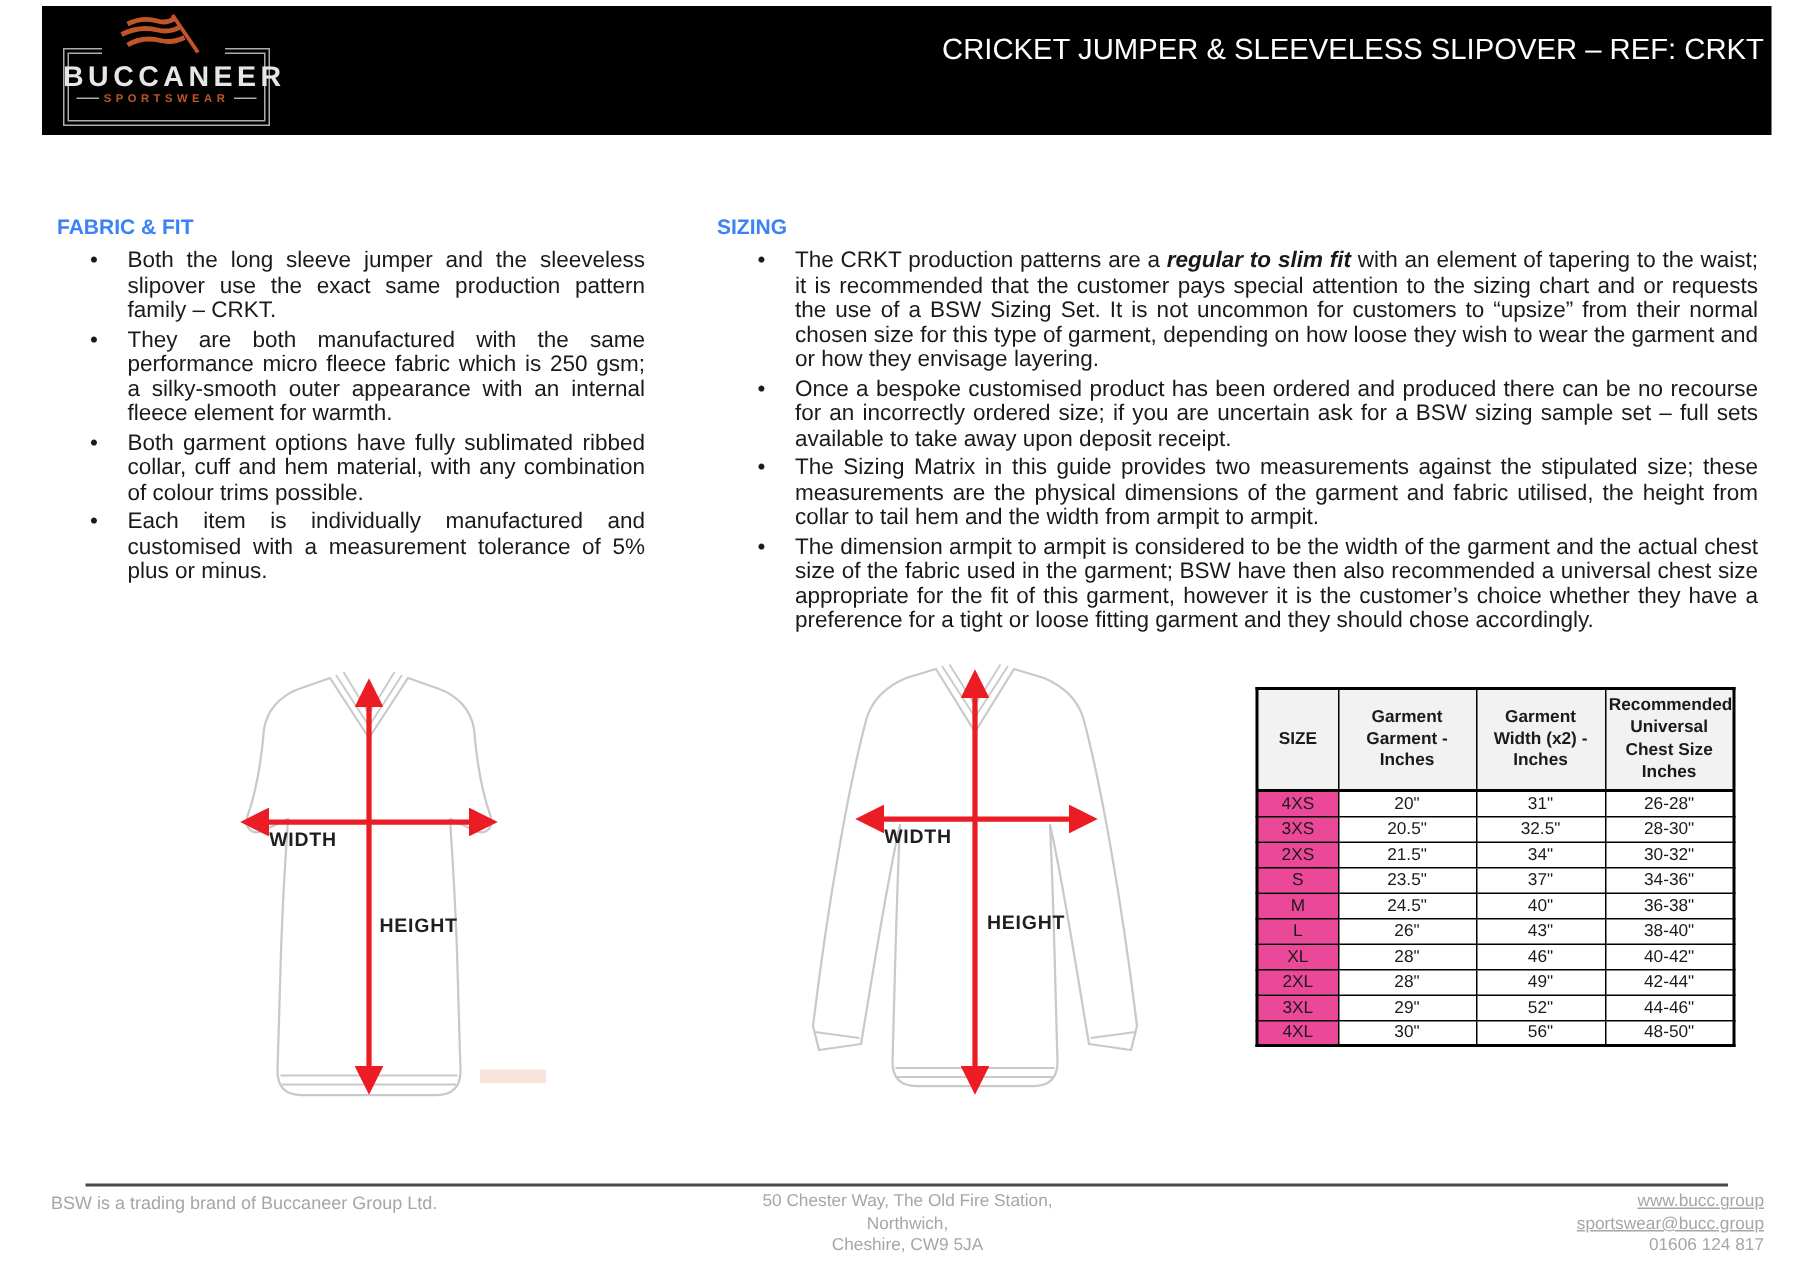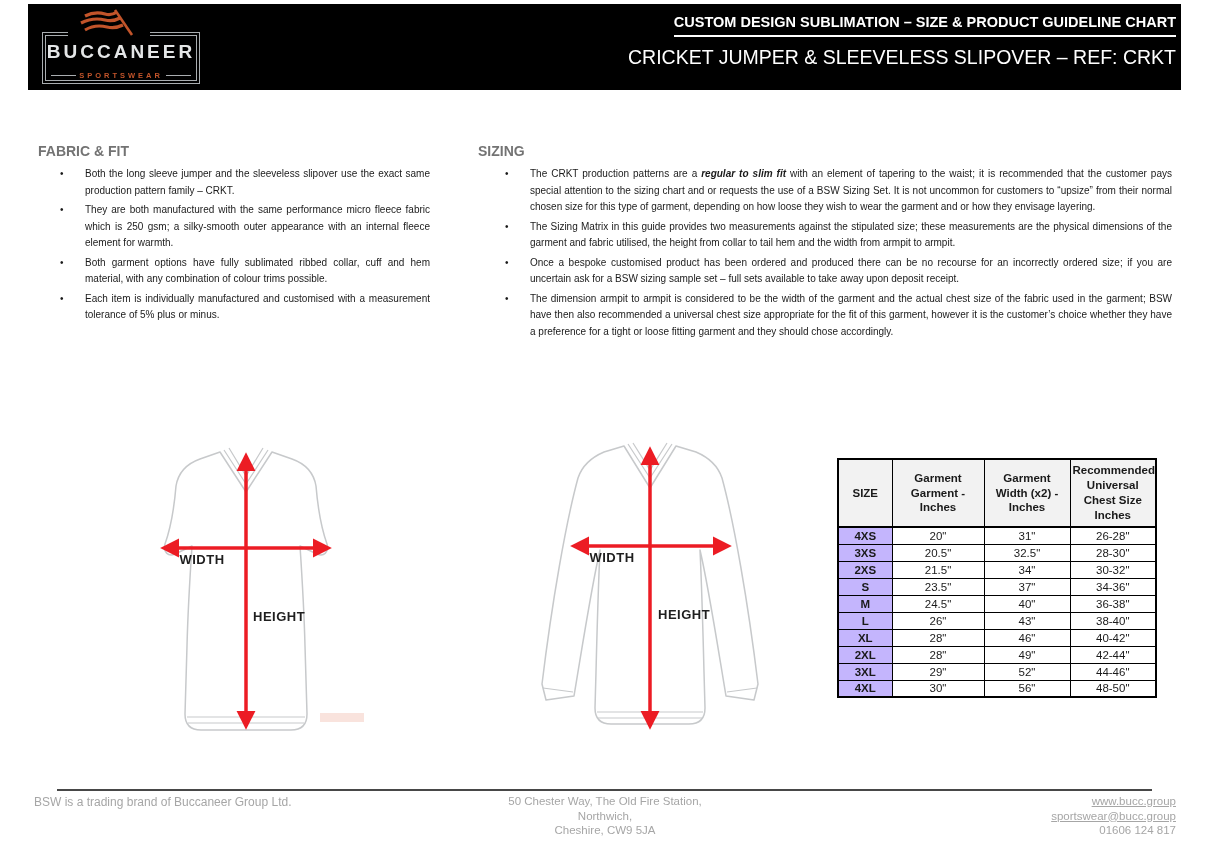--- a/index.html
+++ b/index.html
@@ -4,60 +4,60 @@
 <style>
   html,body{margin:0;padding:0;background:#ffffff;}
   body{width:1209px;height:852px;position:relative;overflow:hidden;
        font-family:"Liberation Sans","DejaVu Sans",sans-serif;color:#1a1a1a;}
   .page{position:absolute;inset:0;background:#fff;}
 
   
   .header-band{position:absolute;left:28px;top:4px;width:1153px;height:86px;background:#000;}
   .logo{position:absolute;left:12px;top:4px;width:150px;height:78px;}
   .logo-flag{position:absolute;left:28px;top:0;width:82px;height:28px;z-index:3;}
-  .logo-frame{position:absolute;left:2px;top:24px;width:158px;height:52px;}
+  .logo-frame{position:absolute;left:2px;top:24px;width:138px;height:52px;}
   .logo-frame .outer{position:absolute;inset:0;border:1px solid #a9adb0;}
   .logo-frame .inner{position:absolute;inset:3px;border:1px solid #a9adb0;}
   .logo-name{position:absolute;top:9px;left:0;right:0;text-align:center;
              font-size:19px;font-weight:bold;letter-spacing:3px;color:#e4e6e7;z-index:2;}
-  .logo-sub{position:absolute;bottom:4px;left:6px;right:6px;display:flex;align-items:center;
+  .logo-sub{position:absolute;bottom:14px;left:6px;right:6px;display:flex;align-items:center;
             font-size:7.5px;font-weight:bold;letter-spacing:3px;color:#c2542a;z-index:2;}
   .logo-sub::before,.logo-sub::after{content:"";flex:1;height:1px;background:#a9adb0;margin:0 3px;}
   .header-text{position:absolute;right:5px;top:9px;text-align:right;color:#fff;}
   .header-line1{display:inline-block;font-size:14.5px;font-weight:bold;
                 padding-bottom:5px;border-bottom:2px solid #fff;white-space:nowrap;}
   .header-line2{margin-top:9px;font-size:19.5px;font-weight:normal;white-space:nowrap;}
 
   
   .col-left{position:absolute;left:38px;top:143px;width:392px;}
   .col-right{position:absolute;left:478px;top:143px;width:694px;}
-  .section-title{font-size:14px;font-weight:bold;margin:0 0 7px 0;color:#737373;}
+  .section-title{font-size:14px;font-weight:bold;margin:0 0 7px 0;color:#3b82f6;}
   .section-title.spaced{margin-top:13px;}
-  .bullet{position:relative;text-align:justify;font-size:10px;line-height:16.5px;margin:0 0 3px 0;}
+  .bullet{position:relative;text-align:justify;font-size:15px;line-height:16.5px;margin:0 0 3px 0;}
   .col-left .bullet{padding-left:47px;}
   .col-left .bullet::before{content:"\2022";position:absolute;left:22px;top:0;}
   .col-right .bullet{padding-left:52px;}
   .col-right .bullet::before{content:"\2022";position:absolute;left:27px;top:0;}
   .emph{font-weight:bold;font-style:italic;}
 
   
   .svg-slipover{position:absolute;left:128px;top:436px;width:252px;height:304px;}
   .svg-jumper{position:absolute;left:512px;top:432px;width:276px;height:310px;}
   .garment{fill:#ffffff;stroke:#c7c9cb;stroke-width:1.5;stroke-linejoin:round;}
   .seam{fill:none;stroke:#c7c9cb;stroke-width:1.2;}
   .meas-line{stroke-width:3.5;fill:none;}
   .meas-label{font-family:"Liberation Sans",sans-serif;font-size:13px;font-weight:bold;fill:#1f1f1f;letter-spacing:.5px;}
 
   
   .size-table{position:absolute;left:837px;top:458px;width:318px;border-collapse:collapse;
               table-layout:fixed;font-size:11.5px;border:2px solid #000;}
   .size-table th,.size-table td{border:1px solid #000;text-align:center;vertical-align:middle;padding:0 2px;}
   .size-table thead th{background:#f2f2f2;font-weight:bold;height:66px;line-height:1.3;}
   .size-table thead{border-bottom:2px solid #000;}
-  .size-table tbody th{background:#c4b5fd;font-weight:bold;}
+  .size-table tbody th{background:#ec4899;font-weight:normal;}
   .size-table tbody td{background:#fff;}
   .size-table tbody tr{height:17px;}
 
   
   .footer-rule{position:absolute;left:57px;top:789px;width:1095px;border-top:2px solid #474747;}
   .footer-left{position:absolute;left:34px;top:795px;font-size:12px;color:#a6a6a6;}
   .footer-center{position:absolute;left:400px;top:794px;width:410px;text-align:center;
                  font-size:11.5px;line-height:14.5px;color:#a6a6a6;}
   .footer-right{position:absolute;right:33px;top:794px;text-align:right;
                 font-size:11.5px;line-height:14.5px;color:#a6a6a6;}
@@ -78,38 +78,37 @@
         <path d="M17,22 Q27,16 39,19 Q47,21 55,17" fill="none" stroke="#c2542a" stroke-width="3.2"></path>
       </svg>
       <div class="logo-frame">
         <div class="outer"></div>
         <div class="inner"></div>
         <div class="logo-name">BUCCANEER</div>
         <div class="logo-sub">SPORTSWEAR</div>
       </div>
     </div>
     <div class="header-text">
-      <div><span class="header-line1">CUSTOM DESIGN SUBLIMATION – SIZE &amp; PRODUCT GUIDELINE CHART</span></div>
       <div class="header-line2">CRICKET JUMPER &amp; SLEEVELESS SLIPOVER – REF: CRKT</div>
     </div>
   </div>
 
   <div class="col-left">
     <div class="section-title">FABRIC &amp; FIT</div>
     <div class="bullet">Both the long sleeve jumper and the sleeveless slipover use the exact same production pattern family – CRKT.</div>
     <div class="bullet">They are both manufactured with the same performance micro fleece fabric which is 250 gsm; a silky-smooth outer appearance with an internal fleece element for warmth.</div>
     <div class="bullet">Both garment options have fully sublimated ribbed collar, cuff and hem material, with any combination of colour trims possible.</div>
     <div class="bullet">Each item is individually manufactured and customised with a measurement tolerance of 5% plus or minus.</div>
   </div>
 
   <div class="col-right">
     <div class="section-title">SIZING</div>
     <div class="bullet"><span>The CRKT production patterns are a </span><span class="emph">regular to slim fit</span><span> with an element of tapering to the waist; it is recommended that the customer pays special attention to the sizing chart and or requests the use of a BSW Sizing Set. It is not uncommon for customers to “upsize” from their normal chosen size for this type of garment, depending on how loose they wish to wear the garment and or how they envisage layering.</span></div>
+    <div class="bullet">Once a bespoke customised product has been ordered and produced there can be no recourse for an incorrectly ordered size; if you are uncertain ask for a BSW sizing sample set – full sets available to take away upon deposit receipt.</div>
     <div class="bullet">The Sizing Matrix in this guide provides two measurements against the stipulated size; these measurements are the physical dimensions of the garment and fabric utilised, the height from collar to tail hem and the width from armpit to armpit.</div>
-    <div class="bullet">Once a bespoke customised product has been ordered and produced there can be no recourse for an incorrectly ordered size; if you are uncertain ask for a BSW sizing sample set – full sets available to take away upon deposit receipt.</div>
     <div class="bullet">The dimension armpit to armpit is considered to be the width of the garment and the actual chest size of the fabric used in the garment; BSW have then also recommended a universal chest size appropriate for the fit of this garment, however it is the customer’s choice whether they have a preference for a tight or loose fitting garment and they should chose accordingly.</div>
   </div>
 
   <svg class="svg-slipover" viewBox="0 0 252 304">
     <defs>
       <marker id="ah1" viewBox="0 0 10 10" refX="8" refY="5" markerWidth="5.5" markerHeight="5.5" orient="auto-start-reverse">
         <path d="M0,0 L10,5 L0,10 z" fill="#ec1c24"></path>
       </marker>
     </defs>
     <path class="garment" d="M92,16 L72,23 C58,28 50,38 48,50 C46,74 42,94 37,108 C35,116 40,121 47,118 L64,110 C62,140 60,170 59,210 L57,278 C57,289 63,294 73,294 L163,294 C173,294 179,289 179,278 L177,210 C176,170 174,140 172,110 L189,118 C196,121 201,116 199,108 C194,94 190,74 188,50 C186,38 178,28 164,23 L144,16 L118,56 Z"></path>

